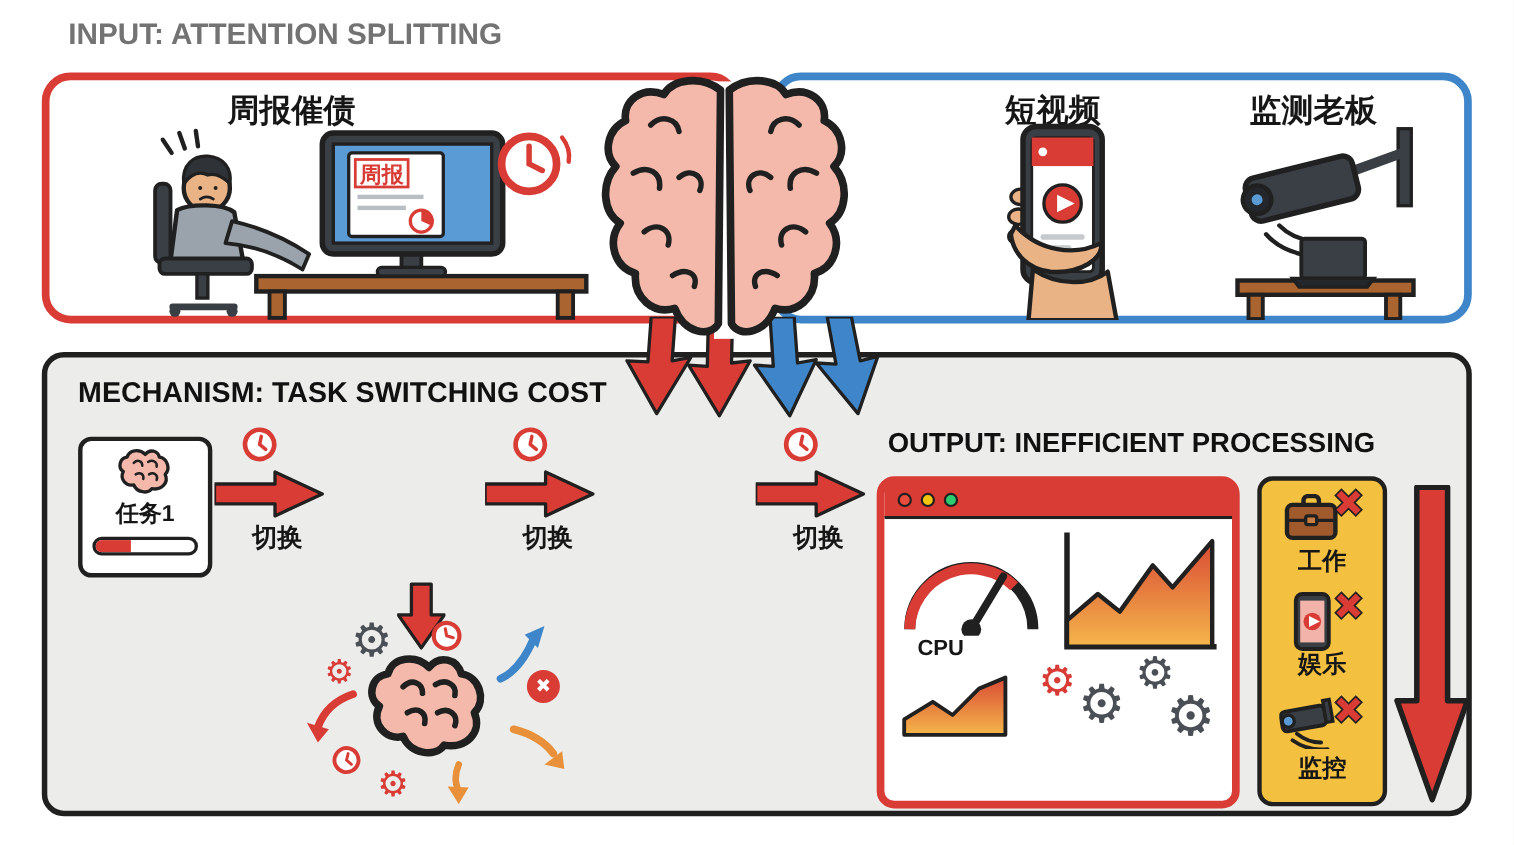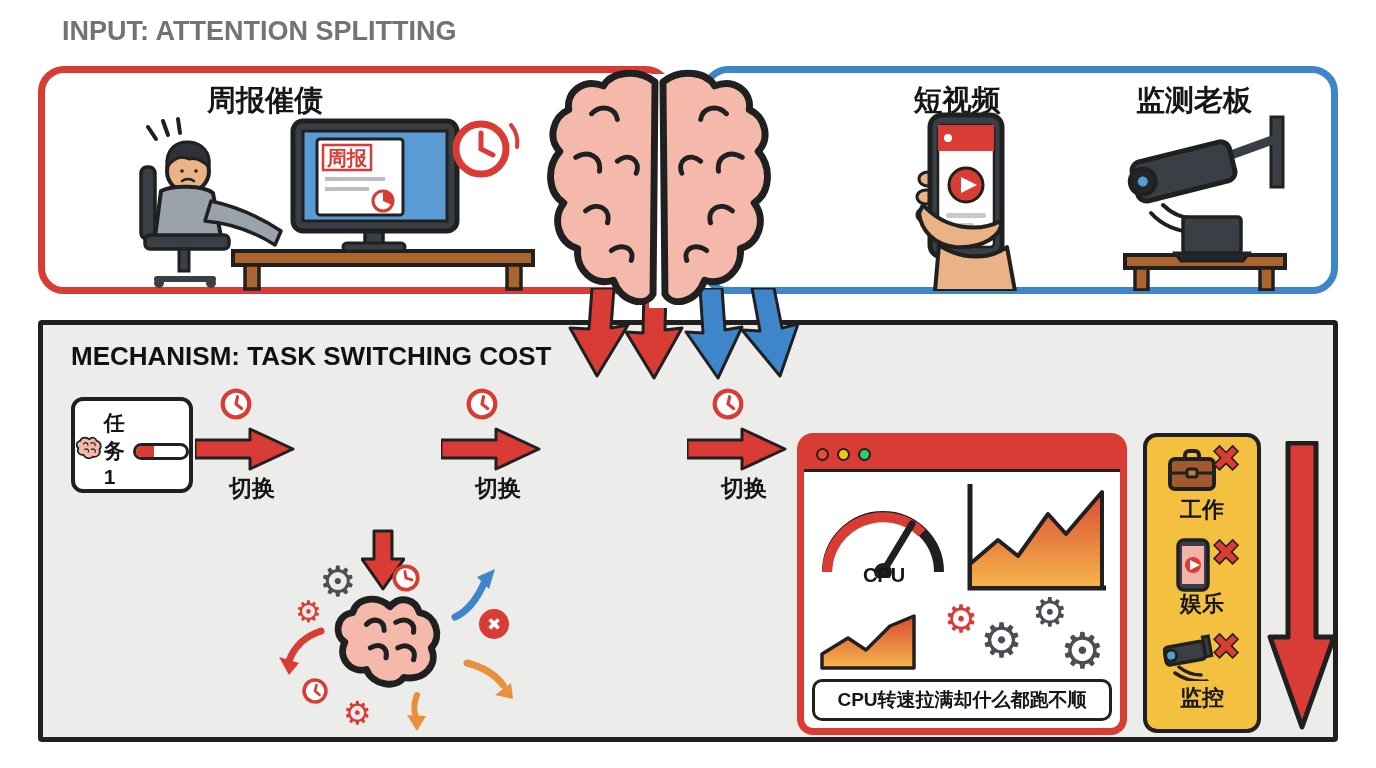--- a/index.html
+++ b/index.html
@@ -5,34 +5,34 @@
   *{margin:0;padding:0;box-sizing:border-box}
   body{font-family:"Liberation Sans",sans-serif;background:#fff;width:1376px;height:768px}
   .canvas{position:relative;width:1376px;height:768px;background:#fff;overflow:hidden}
   .sec-title{position:absolute;font-weight:800;color:#737373}
   .panel{position:absolute;background:#fff;border-radius:26px;z-index:1}
   .red-panel{left:38px;top:66px;width:634px;height:228px;border:7px solid #d93b35}
   .blue-panel{left:702px;top:66px;width:636px;height:228px;border:7px solid #3e86c9}
   .panel-label{position:absolute;font-size:29px;font-weight:800;color:#161616;text-align:center}
   .flow-arrows{position:absolute;left:540px;top:288px;z-index:5}
   .brain-main{position:absolute;left:540px;top:66px;z-index:6}
-  .mech{position:absolute;left:38px;top:320px;width:1300px;height:422px;background:#ececea;border:5px solid #202020;border-radius:4px;z-index:0}
+  .mech{position:absolute;left:38px;top:320px;width:1300px;height:422px;background:#ececea;border:5px solid #202020;border-radius:20px;z-index:0}
   .mech-title{position:absolute;left:28px;top:16px;font-size:26px;font-weight:800;color:#111}
   .out-title{position:absolute;left:764px;top:64px;font-size:25px;font-weight:800;color:#111;width:530px}
-  .task-box{position:absolute;width:122px;height:96px;background:#fff;border:4px solid #202020;border-radius:12px;display:flex;flex-direction:row;align-items:center;padding-top:6px}
+  .task-box{position:absolute;width:122px;height:128px;background:#fff;border:4px solid #202020;border-radius:12px;display:flex;flex-direction:column;align-items:center;padding-top:6px}
   .task-label{font-size:21px;font-weight:800;color:#161616;margin-top:1px}
   .pbar{width:96px;height:17px;border:3px solid #202020;border-radius:9px;margin-top:7px;overflow:hidden;background:#fff}
   .pfill{height:100%}
   .sw-label{position:absolute;font-size:23px;font-weight:800;color:#161616;width:60px;text-align:right}
   .gear{position:absolute;font-family:"DejaVu Sans",sans-serif;line-height:1;font-weight:700}
   .xcircle{position:absolute;width:30px;height:30px;border-radius:50%;background:#d93b35;color:#fff;display:flex;align-items:center;justify-content:center;font-weight:800;font-size:17px;font-family:"DejaVu Sans",sans-serif}
   .browser{position:absolute;left:754px;top:108px;width:330px;height:302px;background:#fff;border:7px solid #d93b35;border-radius:16px}
   .browser-header{position:absolute;left:0;top:0;right:0;height:32px;background:#d93b35;border-radius:6px 6px 0 0;border-bottom:3px solid #202020;display:flex;align-items:center;gap:8px;padding-left:12px}
   .dot{width:13px;height:13px;border-radius:50%;border:2px solid #202020}
-  .cpu-label{position:absolute;left:30px;top:124px;width:100px;text-align:center;font-size:20px;font-weight:800;color:#161616}
+  .cpu-label{position:absolute;left:30px;top:138px;width:100px;font-size:20px;font-weight:800;color:#161616}
   .caption{position:absolute;left:8px;right:8px;bottom:7px;height:42px;background:#fff;border:3.5px solid #202020;border-radius:10px;display:flex;align-items:center;justify-content:center;font-size:19px;font-weight:800;color:#161616;white-space:nowrap}
   .stack{position:absolute;left:1100px;top:108px;width:118px;height:300px;background:#f3c03f;border:4px solid #202020;border-radius:14px}
   .stack-label{position:absolute;width:100%;text-align:center;font-size:22px;font-weight:800;color:#161616}
   .xmark{position:absolute;color:#d93b35;font-size:36px;font-weight:800;font-family:"DejaVu Sans",sans-serif;-webkit-text-stroke:1.5px #202020;line-height:1}
   .big-arrow{position:absolute;left:1224px;top:116px}
   .defs{position:absolute;width:0;height:0;overflow:hidden}
 </style>
 </head>
 <body>
 
@@ -207,20 +207,21 @@
       </svg>
     <span class="gear" style="left:300px;top:372px;font-size:32px;color:#d93b35">⚙</span>
     <svg style="position:absolute;left:356px;top:366px" width="36" height="40" viewBox="0 0 36 40">
       <path d="M18 4 Q13 16 17 26" stroke="#e8903a" stroke-width="6" fill="none" stroke-linecap="round"></path>
       <polygon points="8,24 18,40 27,25" fill="#e8903a"></polygon>
     </svg>
     <svg style="position:absolute;left:288px;top:268px" width="118" height="102">
         <use href="#brainSm"></use>
       </svg>
 
+    <div class="out-title">OUTPUT: INEFFICIENT PROCESSING</div>
 
     <div class="browser">
       <div class="browser-header">
         <span class="dot" style="background:#e74c3c"></span>
         <span class="dot" style="background:#f1c40f"></span>
         <span class="dot" style="background:#2ecc71"></span>
       </div>
       <svg style="position:absolute;left:12px;top:44px" width="134" height="94" viewBox="0 0 134 94">
         <path d="M11 88 A56 56 0 0 1 123 88" fill="none" stroke="#202020" stroke-width="10"></path>
         <path d="M11 88 A56 56 0 0 1 106 49" fill="none" stroke="#d93b35" stroke-width="10"></path>
@@ -232,21 +233,20 @@
         <path d="M10 6 V110 H146" fill="none" stroke="#202020" stroke-width="5"></path>
         <path d="M10 110 V86 L38 62 L58 78 L88 36 L106 56 L142 14 V110 Z" fill="url(#gradFire)" stroke="#202020" stroke-width="4" stroke-linejoin="round"></path>
       </svg>
       <svg style="position:absolute;left:14px;top:170px" width="102" height="62" viewBox="0 0 102 62">
         <path d="M4 58 V44 L30 28 L48 40 L72 16 L96 6 V58 Z" fill="url(#gradFire)" stroke="#202020" stroke-width="3.5" stroke-linejoin="round"></path>
       </svg>
       <span class="gear" style="left:140px;top:160px;font-size:38px;color:#d93b35">⚙</span>
       <span class="gear" style="left:176px;top:176px;font-size:48px;color:#4a4f55">⚙</span>
       <span class="gear" style="left:228px;top:152px;font-size:40px;color:#4a4f55">⚙</span>
       <span class="gear" style="left:256px;top:186px;font-size:50px;color:#4a4f55">⚙</span>
-      <div class="caption">CPU转速拉满却什么都跑不顺</div>
     </div>
 
     <div class="stack">
       <svg style="position:absolute;left:20px;top:12px" width="50" height="44" viewBox="0 0 50 44">
         <path d="M18 10 V6 a4 4 0 0 1 4 -4 h6 a4 4 0 0 1 4 4 v4" fill="none" stroke="#202020" stroke-width="4"></path>
         <rect x="3" y="10" width="44" height="30" rx="5" fill="#a05a2c" stroke="#202020" stroke-width="4"></rect>
         <line x1="3" y1="24" x2="47" y2="24" stroke="#202020" stroke-width="3"></line>
         <rect x="20" y="20" width="10" height="8" rx="2" fill="#c77b3f" stroke="#202020" stroke-width="3"></rect>
       </svg>
       <span class="xmark" style="left:64px;top:4px">✖</span>

